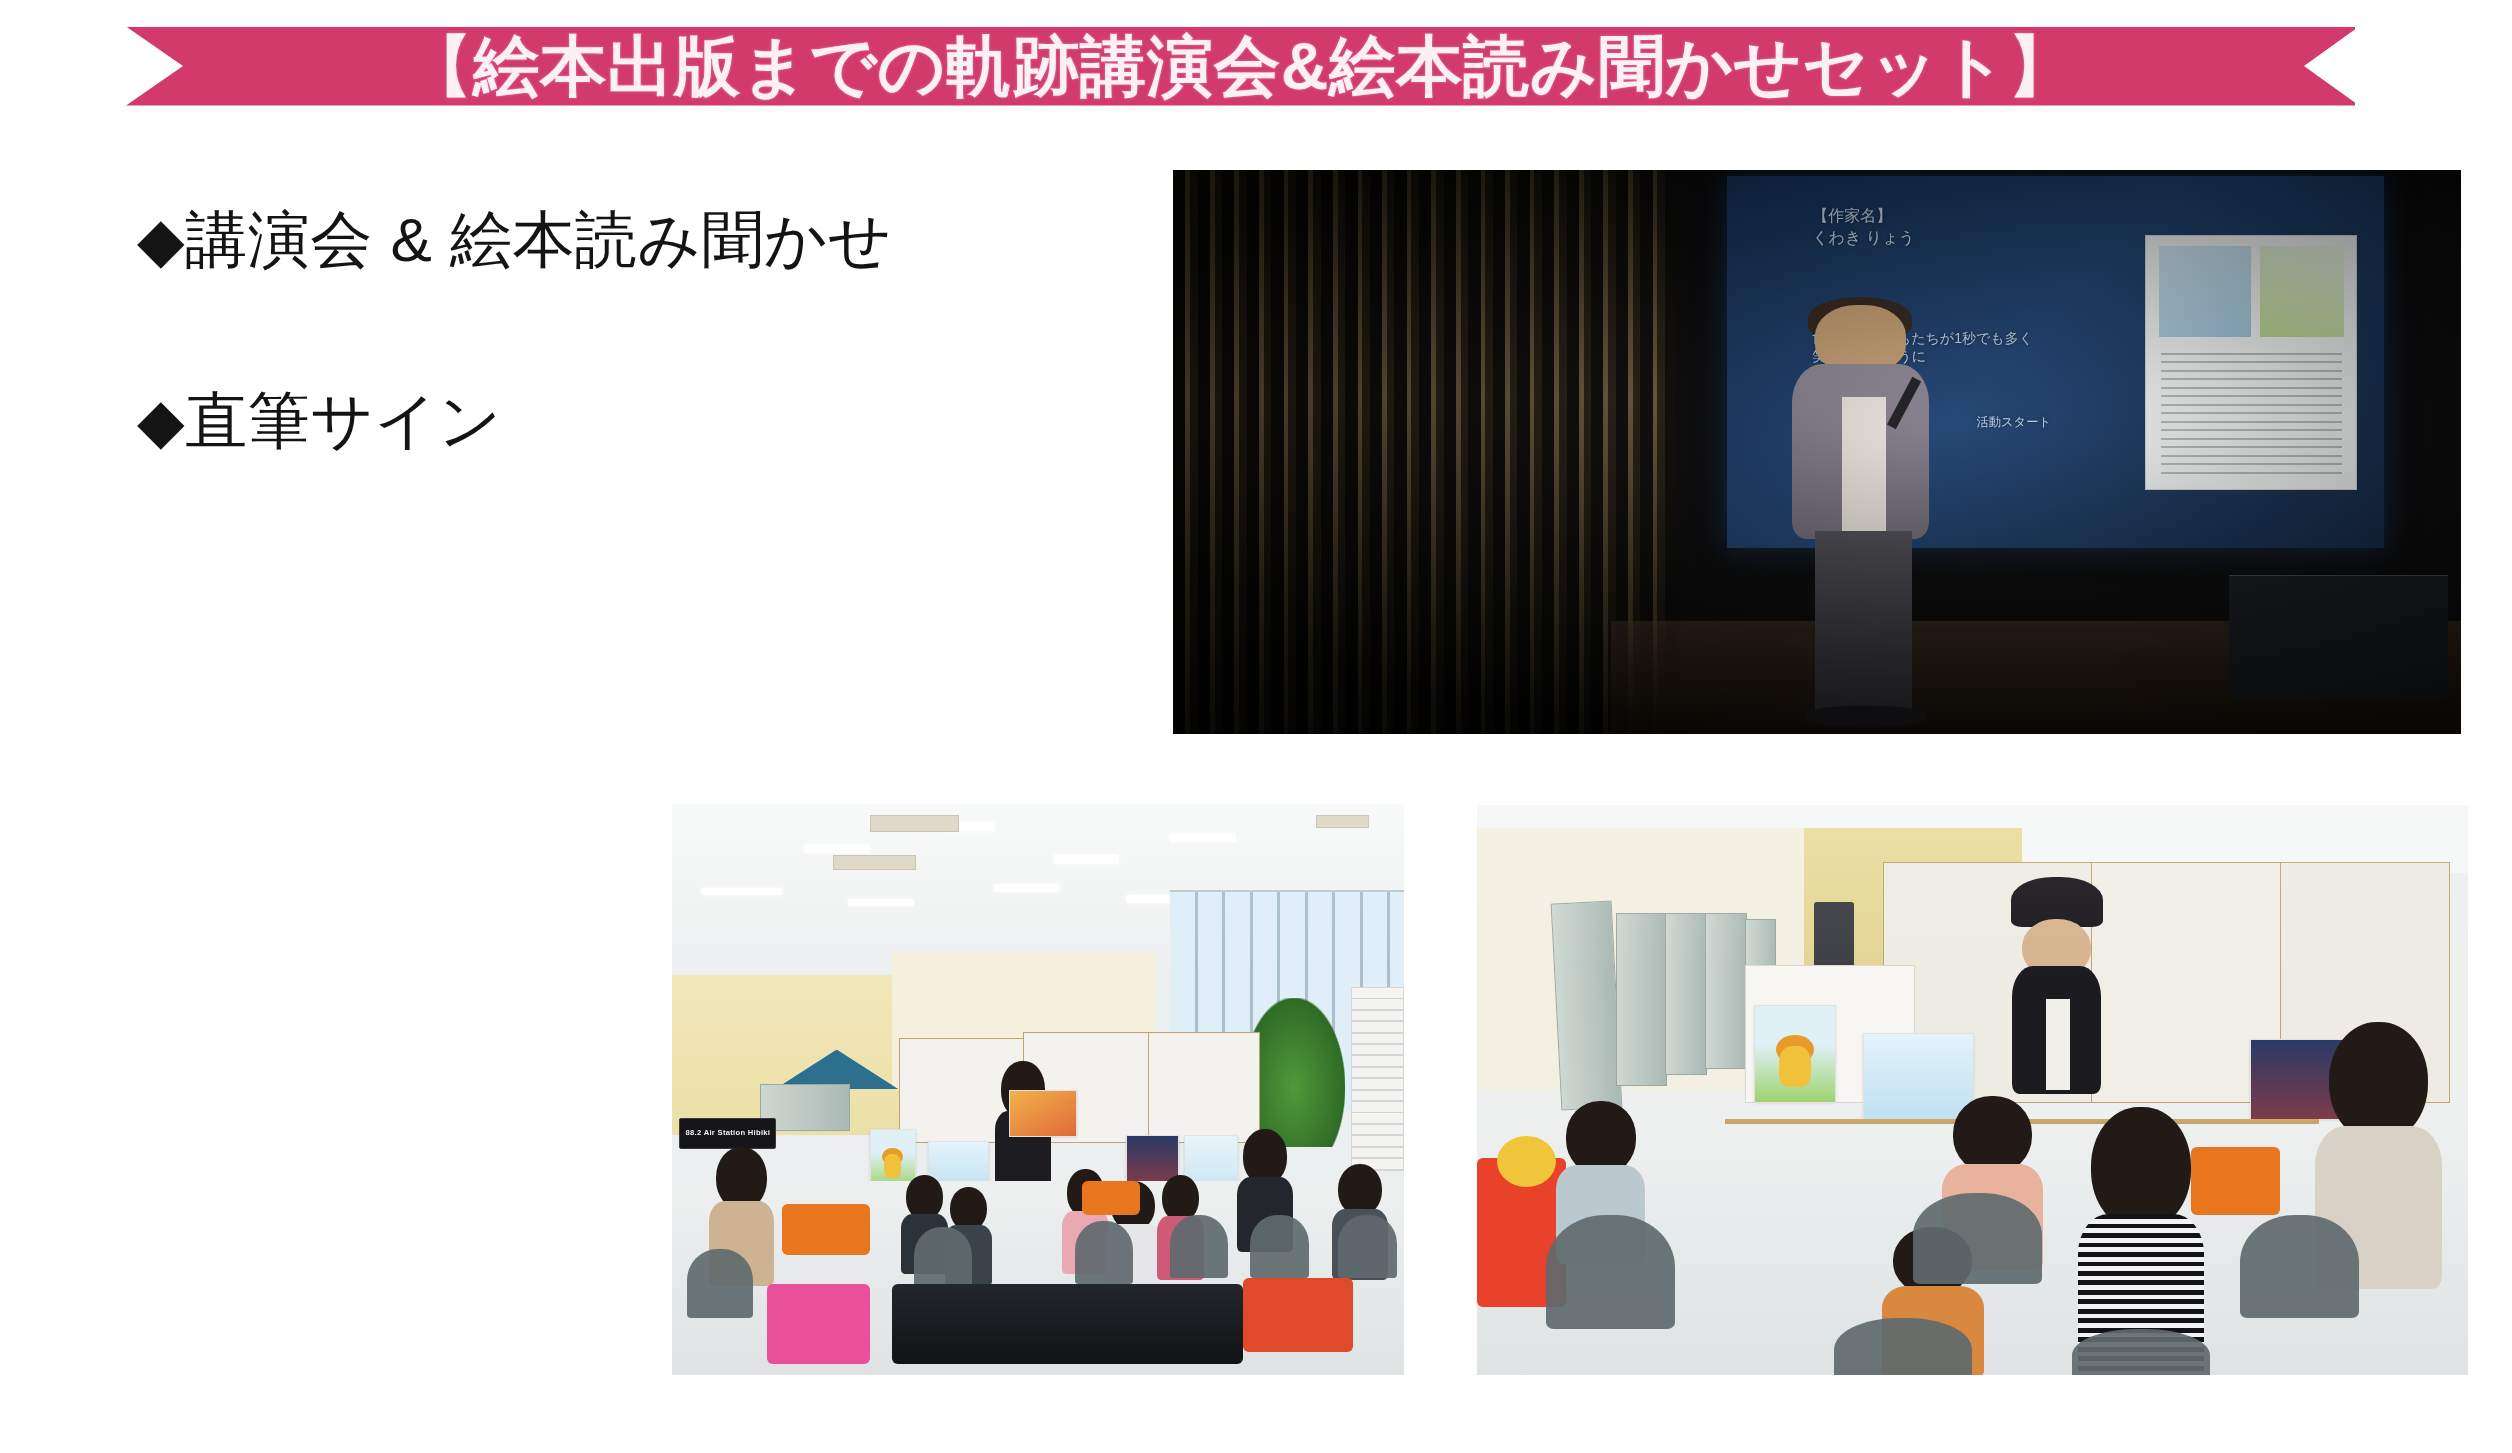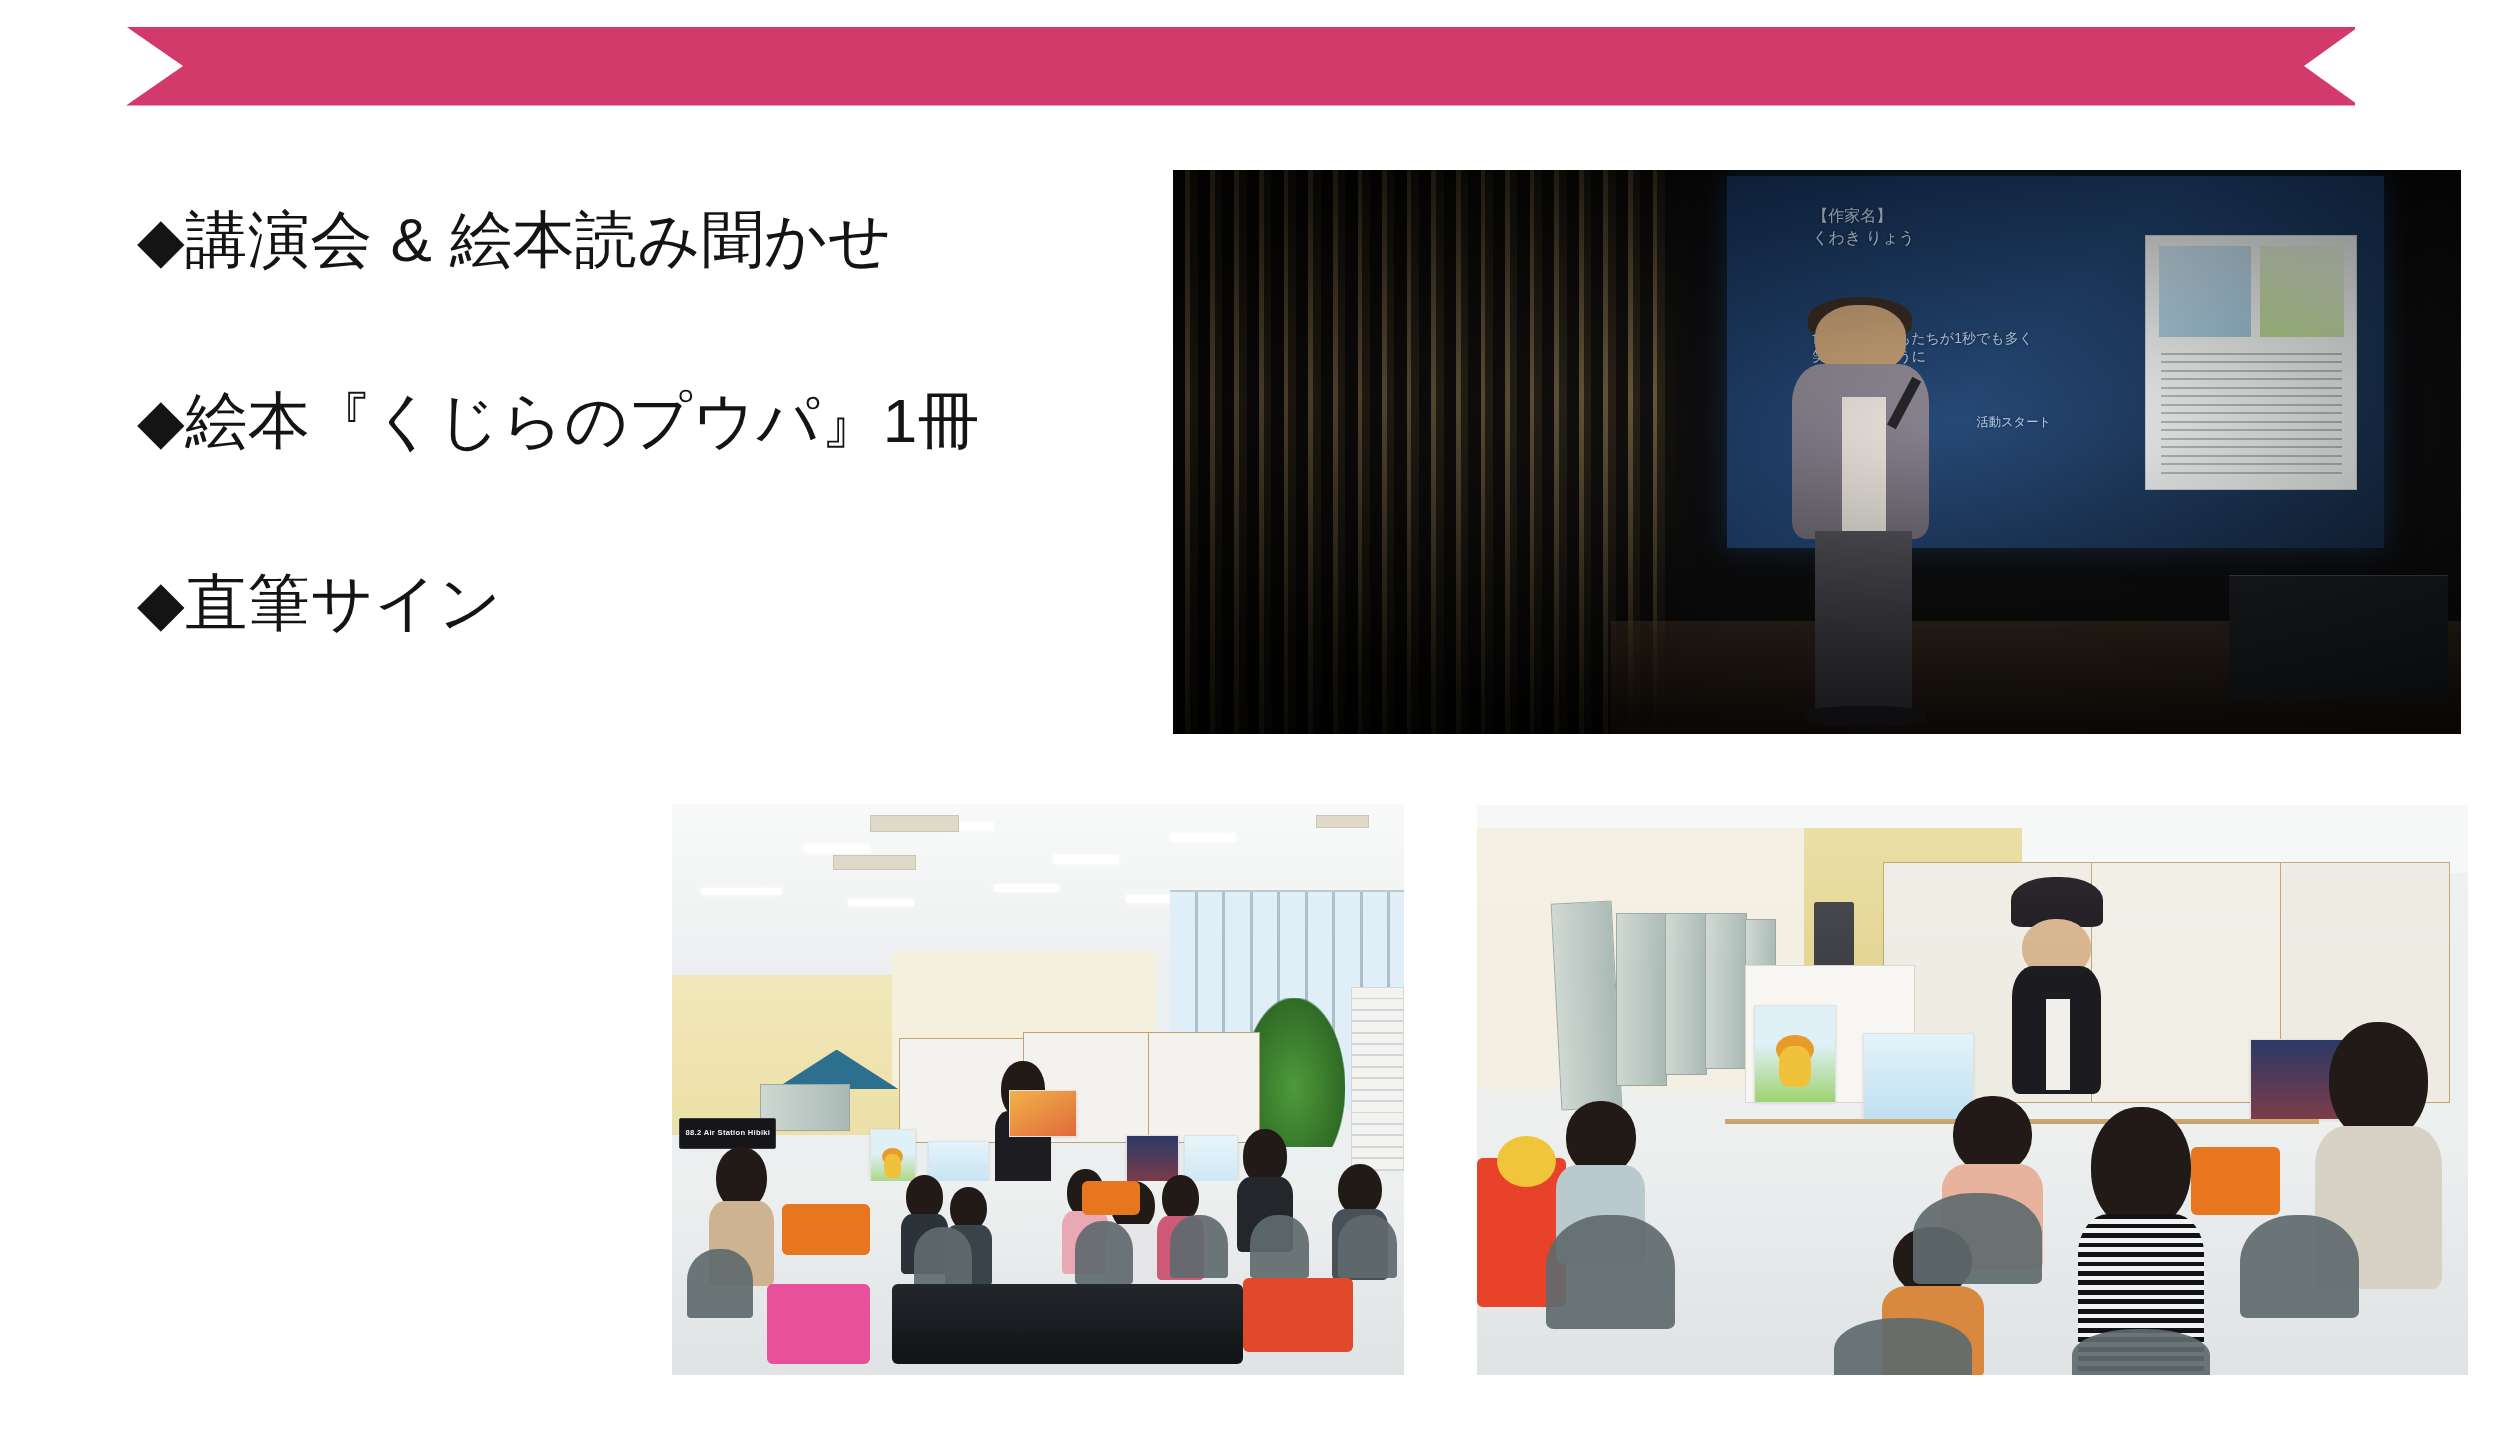--- a/index.html
+++ b/index.html
@@ -333,24 +333,24 @@
   }
 </style>
 </head>
 <body>
 
 <div id="page">
 
   <div class="ribbon"></div>
   <div class="ribbon-left-notch"></div>
   <div class="ribbon-right-notch"></div>
+  <div class="ribbon-title">【絵本出版までの軌跡講演会&amp;絵本読み聞かせセット】</div>
 
   <div class="bullets">
     <div class="bullet-item">◆講演会 &amp; 絵本読み聞かせ</div>
-    <div class="bullet-item">◆絵本『くじらのプウパ』1冊</div>
     <div class="bullet-item">◆直筆サイン</div>
   </div>
 
   <div class="photo" id="photo-lecture">
     <div class="slats"></div>
     <div class="floor"></div>
 
     <div class="screen">
       <div class="slide-txt slide-author"><span>【作家名】</span><br><span>くわき りょう</span></div>
       <div class="slide-txt slide-goal"><span>【目標】</span><br><span>世界中の子どもたちが1秒でも多く

